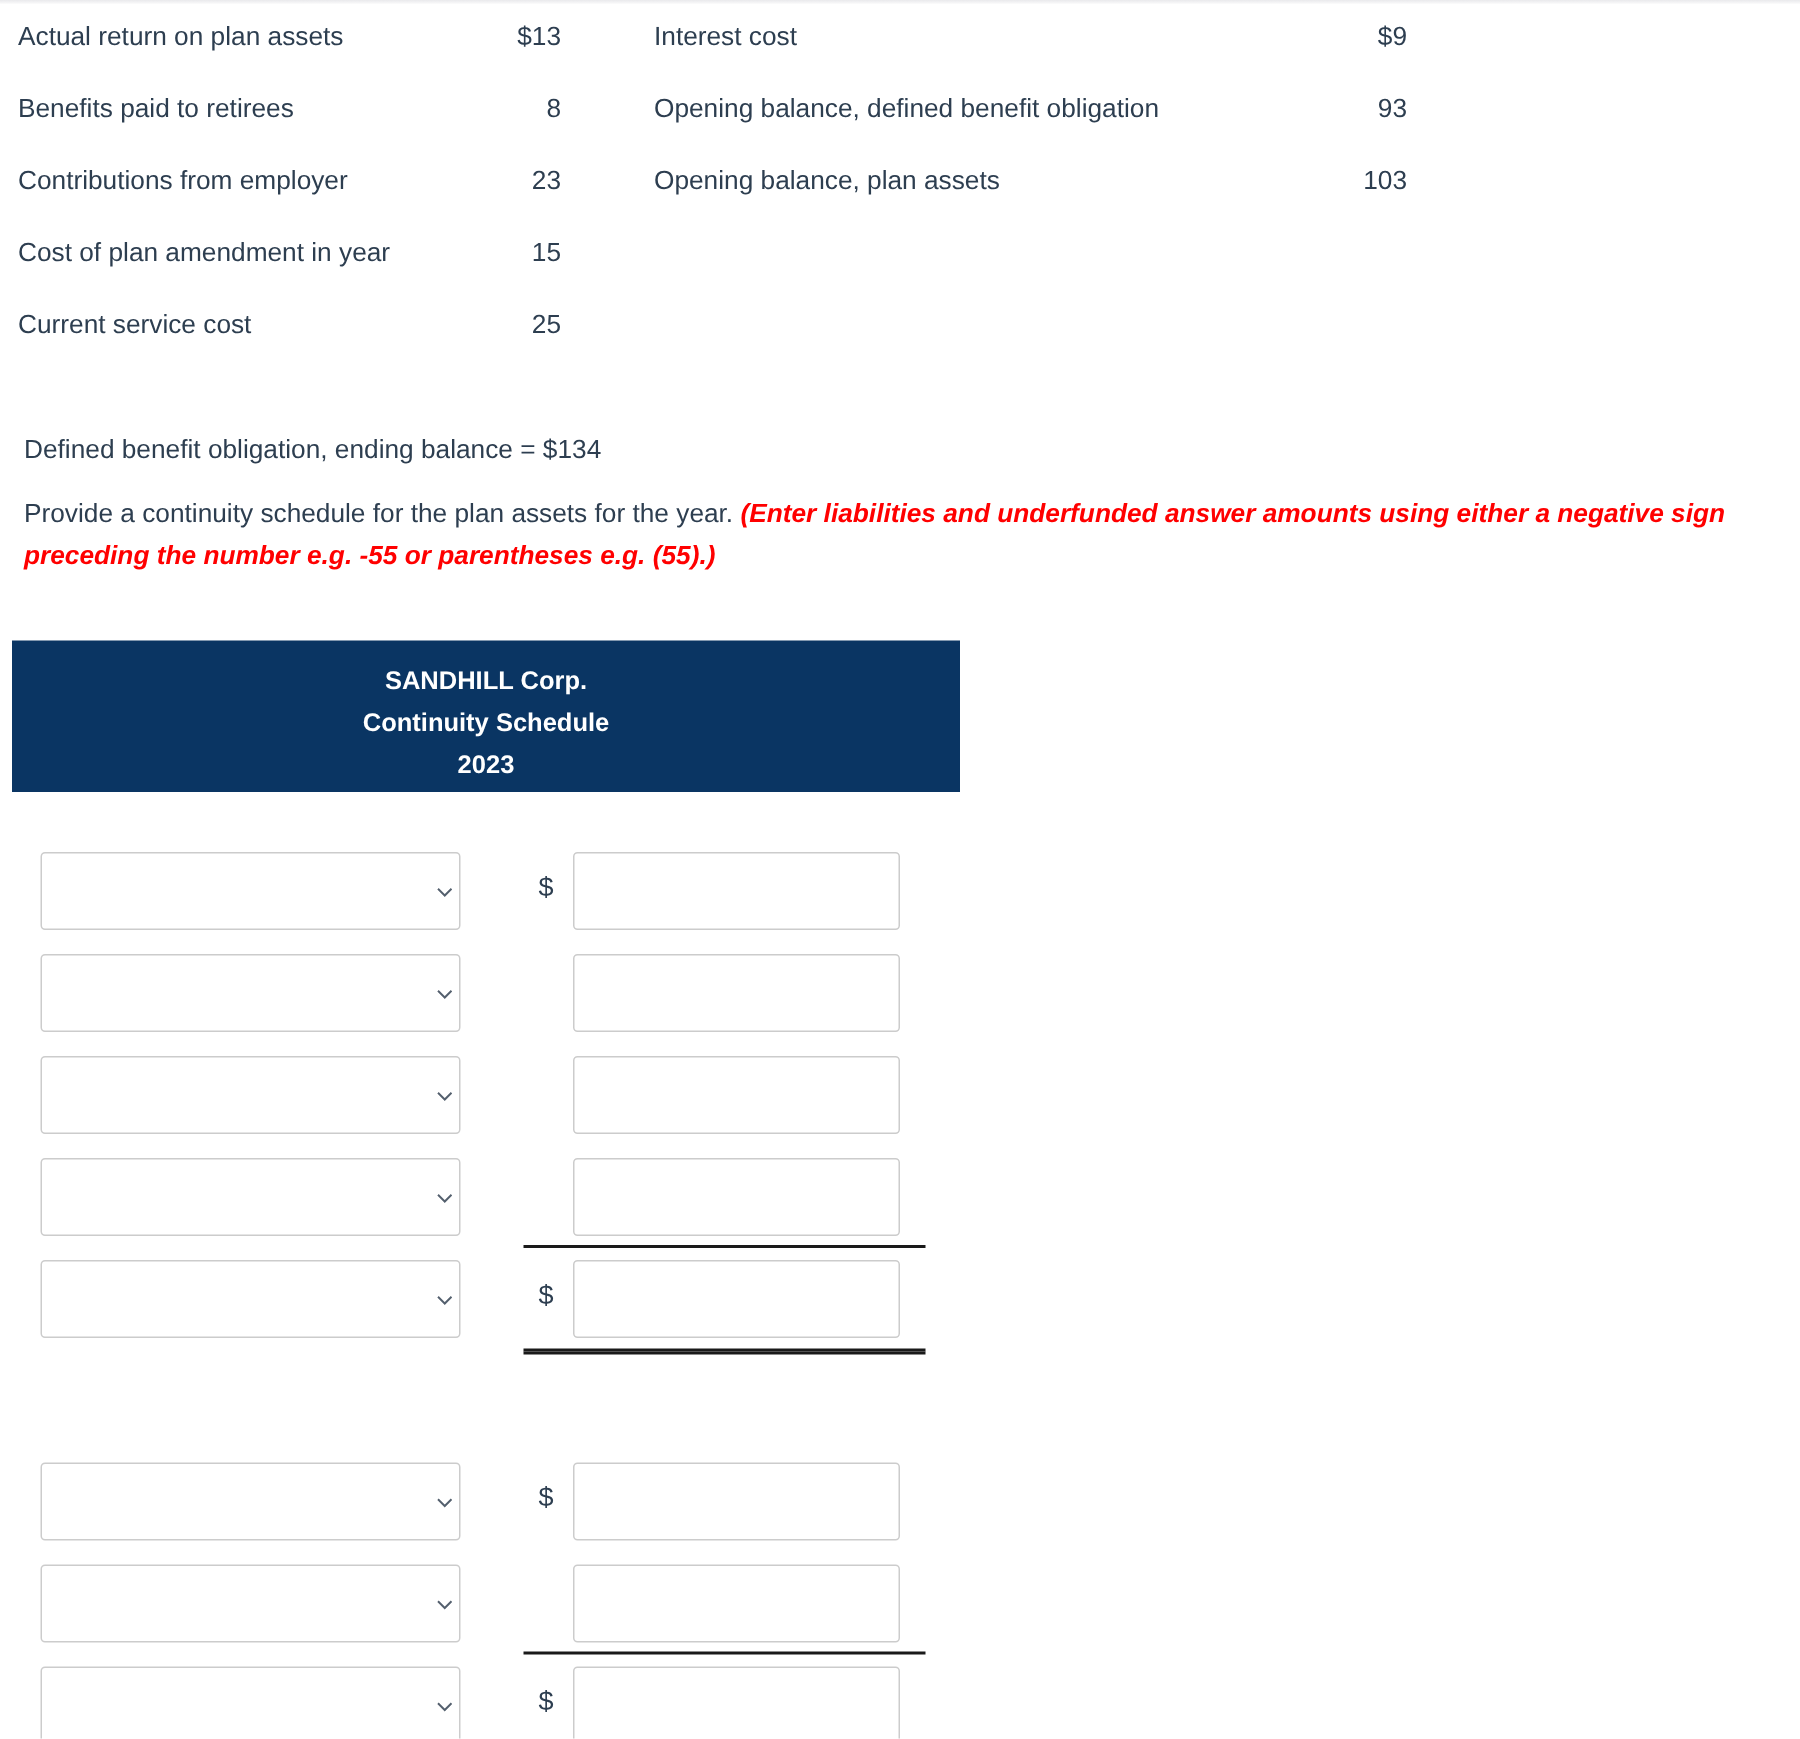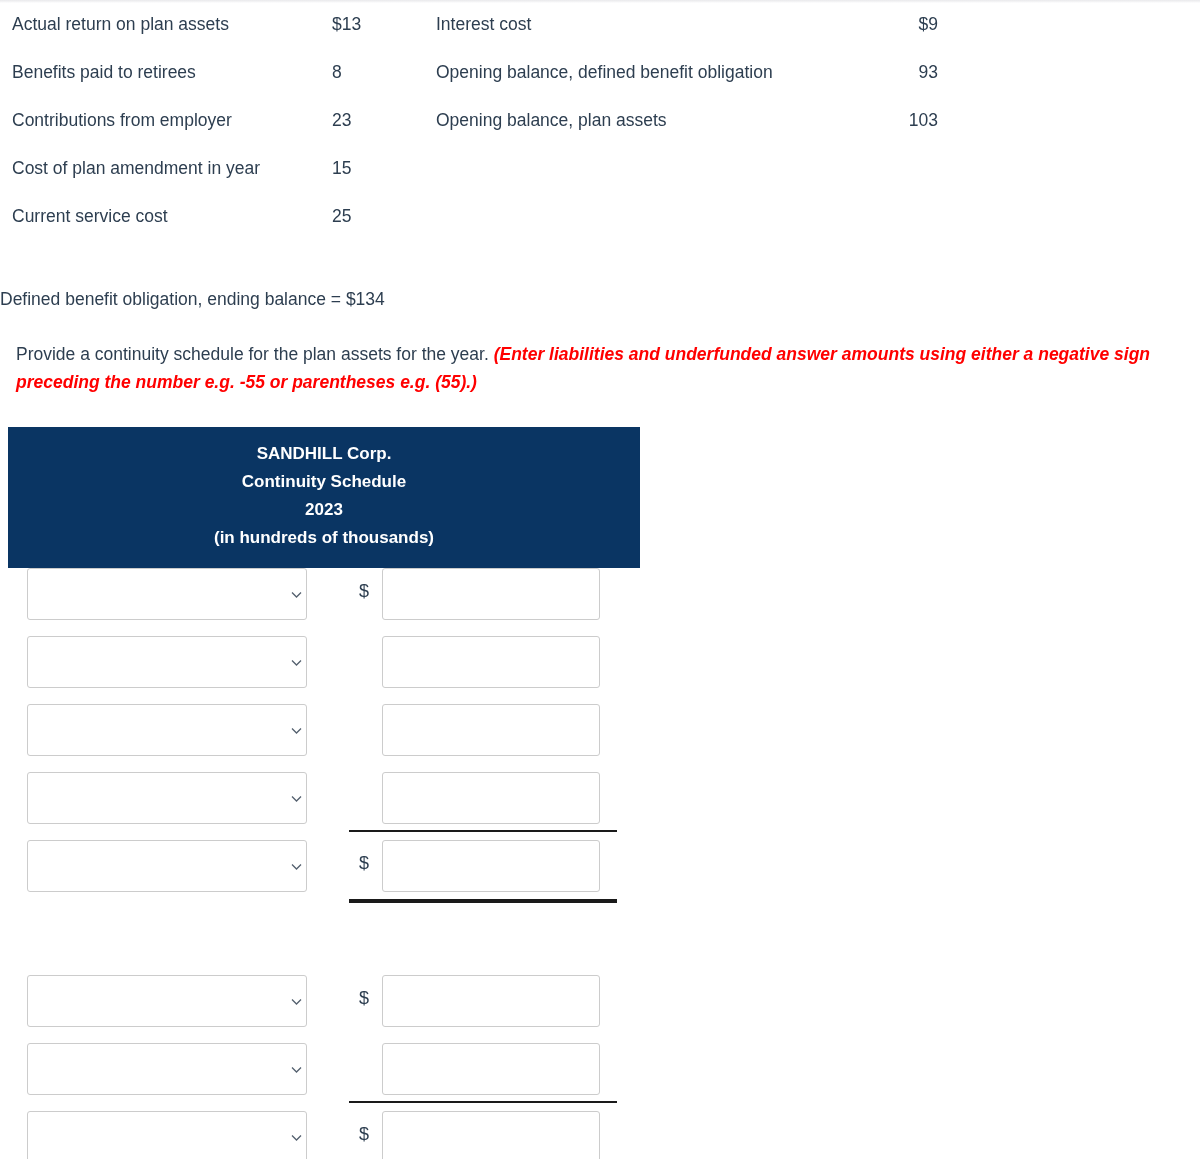--- a/index.html
+++ b/index.html
@@ -38,39 +38,39 @@
   }
   .given-table td {
     font-size: 17.5px;
     color: #2d3e50;
     padding: 12px;
     height: 48px;
     vertical-align: middle;
     white-space: nowrap;
   }
   .gt-label-l { width: 320px; padding-left: 16px; }
-  .gt-val-l   { width: 66px; text-align: left; padding-right: 0px; }
+  .gt-val-l   { width: 66px; text-align: right; padding-right: 0px; }
   .gt-gap     { width: 38px; }
   .gt-label-r { width: 420px; margin-top: 32px; }
   .gt-val-r   { width: 106px; text-align: right; padding-right: 57px; }
 
   
   .ending-balance {
     position: absolute;
     top: 289px;
-    left: 0;
+    left: 16px;
     font-size: 17.5px;
     color: #2d3e50;
     white-space: nowrap;
   }
 
   
   .prompt {
     position: absolute;
-    top: 340px;
+    top: 328px;
     left: 16px;
     width: 1184px;
     font-size: 17.5px;
     line-height: 28px;
     color: #2d3e50;
   }
   .prompt .hint {
     color: #ff0000;
     font-weight: bold;
     font-style: italic;
@@ -83,21 +83,21 @@
     left: 8px;
     width: 632px;
   }
   .sched-header {
     background: #0a3563;
     color: #ffffff;
     text-align: center;
     font-weight: bold;
     font-size: 17px;
     line-height: 28px;
-    padding: 13px 0 16px 0;
+    padding: 13px 0 4px 0;
   }
 
   
   .rows {
     position: absolute;
     top: 568px;
     left: 0;
     width: 660px;
   }
   .row {
@@ -223,21 +223,20 @@
 <div class="prompt">
   <span>Provide a continuity schedule for the plan assets for the year.</span>
   <span class="hint">(Enter liabilities and underfunded answer amounts using either a negative sign preceding the number e.g. -55 or parentheses e.g. (55).)</span>
 </div>
 
 <div class="schedule">
   <div class="sched-header">
     <div>SANDHILL Corp.</div>
     <div>Continuity Schedule</div>
     <div>2023</div>
-    <div>(in hundreds of thousands)</div>
   </div>
 </div>
 
 <div class="rows">
 
   <div class="row">
     <select class="select-box"><option></option></select>
     <span class="chev">
       <svg width="13" height="13" viewBox="0 0 13 13">
           <path d="M2 4.5 L6.5 9 L11 4.5" fill="none" stroke="#54606e" stroke-width="1.3"></path>

